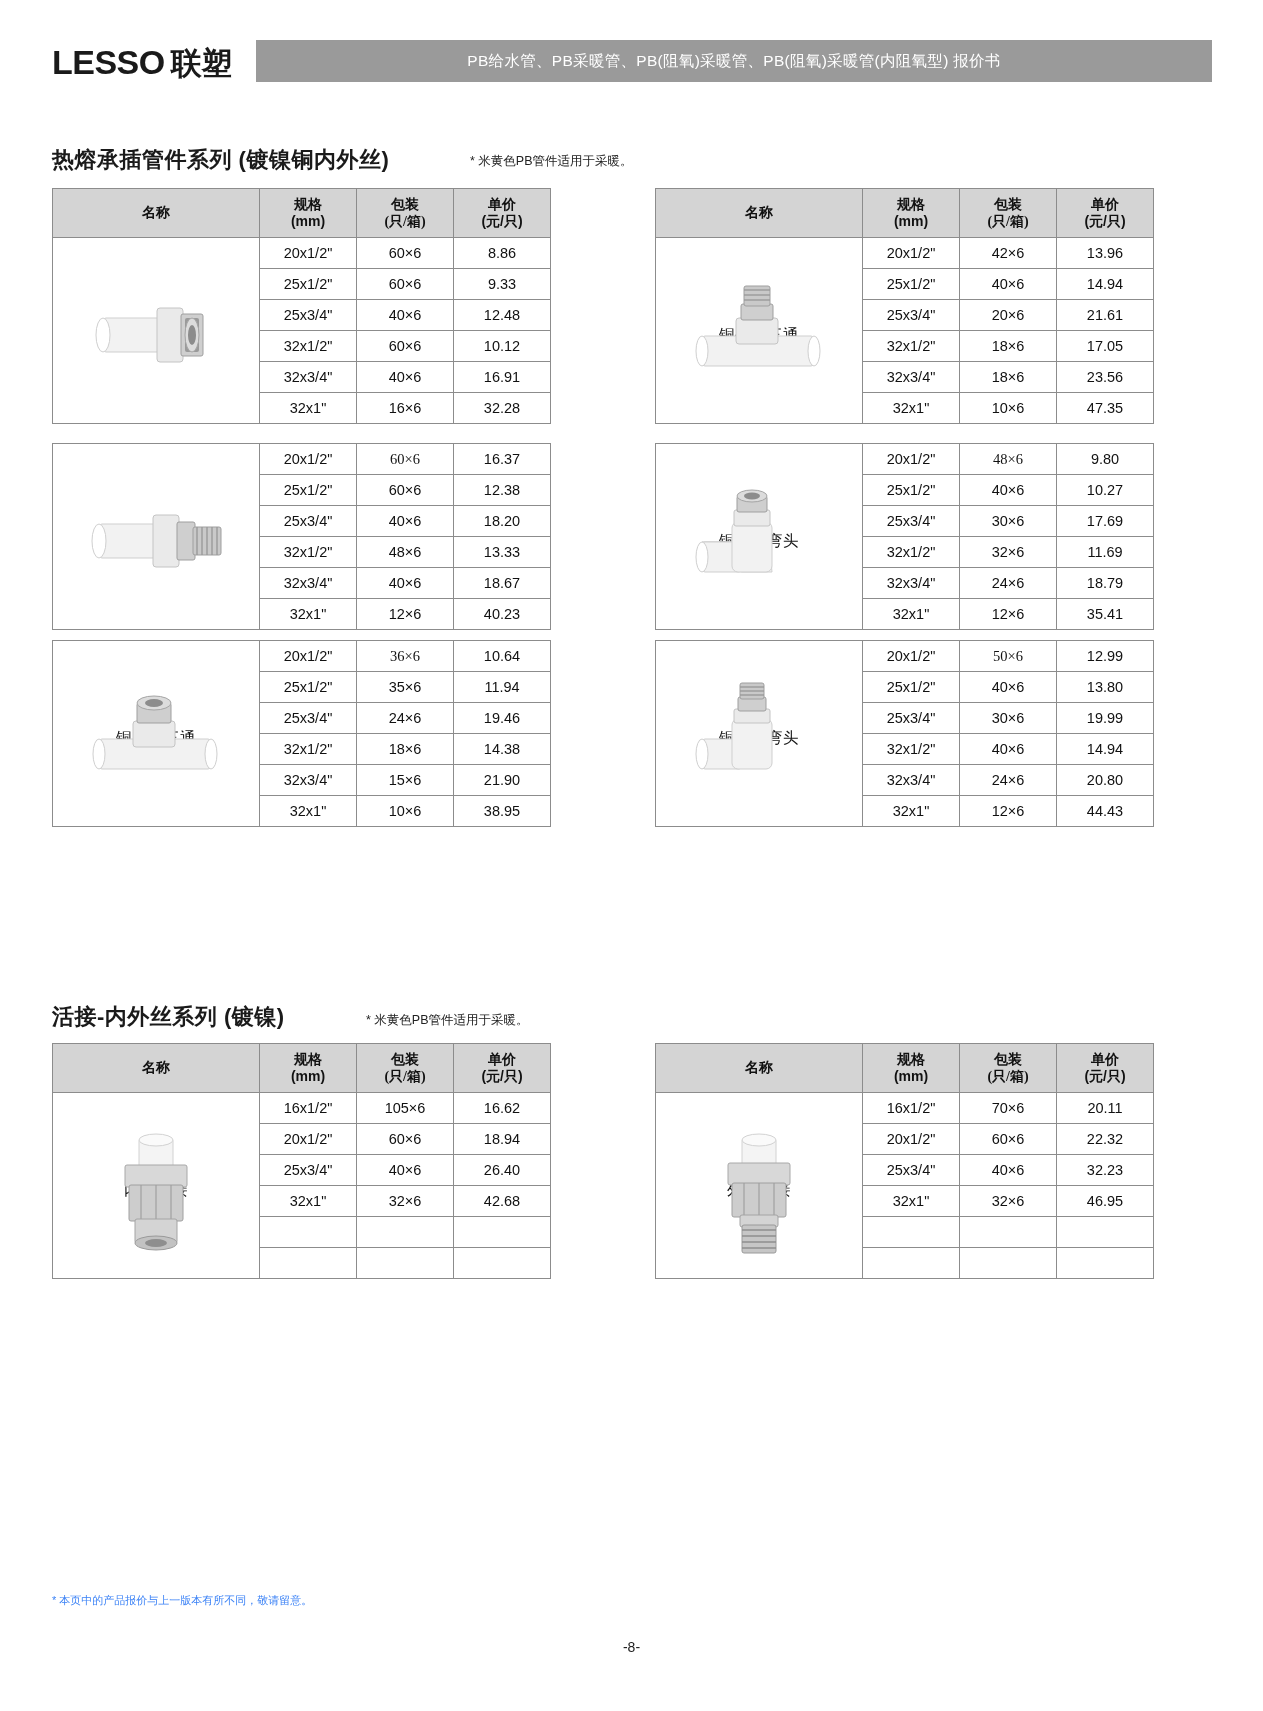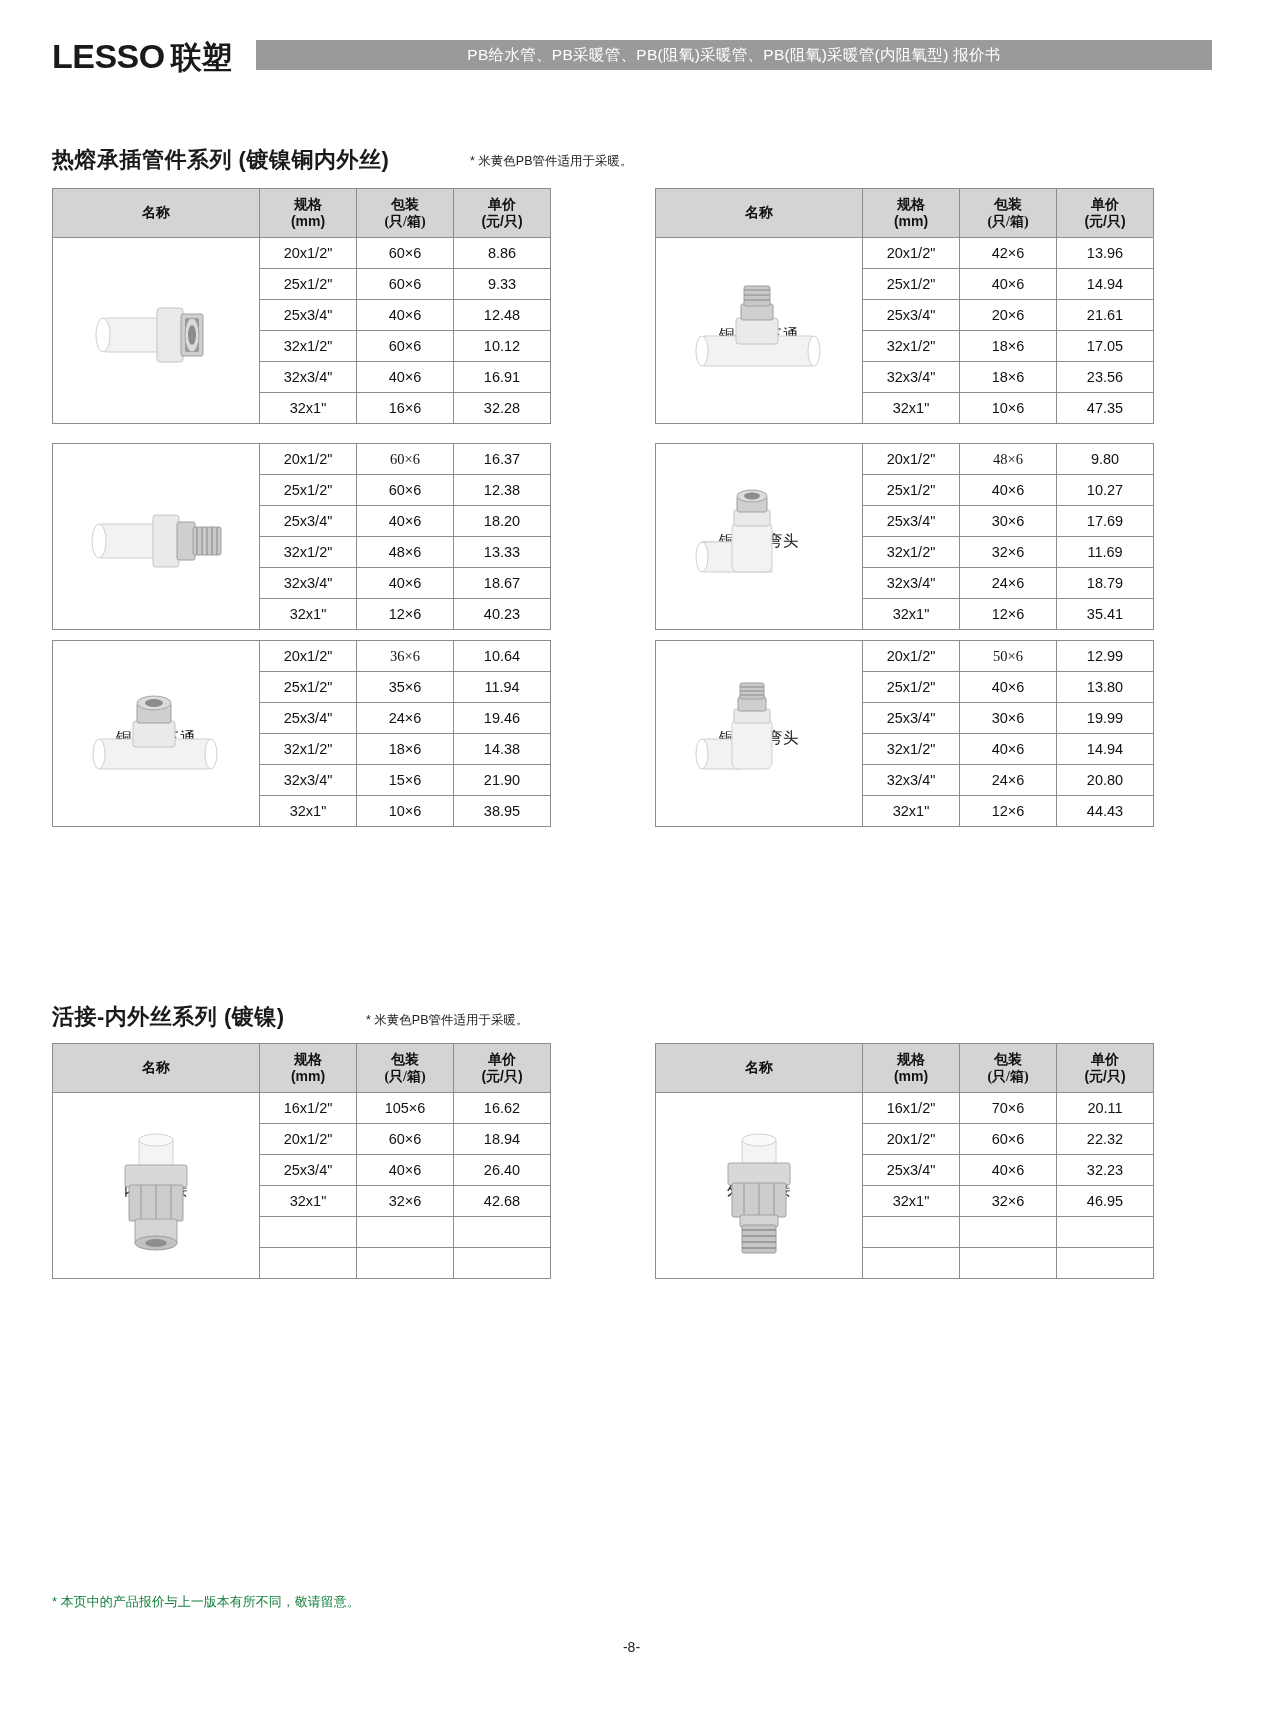--- a/index.html
+++ b/index.html
@@ -8,24 +8,24 @@
     background:#ffffff;
     font-family:"Liberation Sans", sans-serif;
     color:#1a1a1a;
     position:relative;
     overflow:hidden;
   }
   .page { position:relative; width:1263px; height:1711px; padding:0; box-sizing:border-box; }
 
   
   .header { position:absolute; left:52px; top:34px; width:1160px; height:48px; }
-  .logo { position:absolute; left:0; top:2px; font-size:34px; font-weight:bold; letter-spacing:-0.5px; line-height:40px; white-space:nowrap; }
+  .logo { position:absolute; left:0; top:2px; font-size:34px; font-weight:bold; letter-spacing:-0.5px; line-height:52px; white-space:nowrap; }
   .logo .cn { font-size:31px; margin-left:6px; }
   .header-bar {
-    position:absolute; left:204px; top:6px; width:956px; height:30px;
+    position:absolute; left:204px; top:6px; width:956px; height:42px;
     background:#9a9a9a; color:#ffffff;
     display:flex; align-items:center; justify-content:center;
   }
   .header-bar span { font-size:15.5px; letter-spacing:0.3px; }
 
   
   .section-title { position:absolute; font-size:22px; font-weight:bold; letter-spacing:0.5px; }
   .section-note { position:absolute; font-size:12.5px; color:#222; }
 
   
@@ -65,21 +65,21 @@
   }
   td.namecell .nm {
     display:block;
     font-size:15.5px;
     padding-top:9px;
     letter-spacing:0.5px;
   }
   .prod-img { position:absolute; left:50%; transform:translateX(-50%); top:40px; }
 
   
-  .footer-note { position:absolute; left:52px; top:1593px; font-size:13px; color:#15803d; }
+  .footer-note { position:absolute; left:52px; top:1593px; font-size:11px; color:#3b82f6; }
   .page-num { position:absolute; left:0; top:1639px; width:1263px; text-align:center; font-size:14px; color:#222; }
 </style>
 </head>
 <body>
 
 <div class="page">
 
   <div class="header">
     <div class="logo"><span>LESSO</span><span class="cn">联塑</span></div>
     <div class="header-bar">

